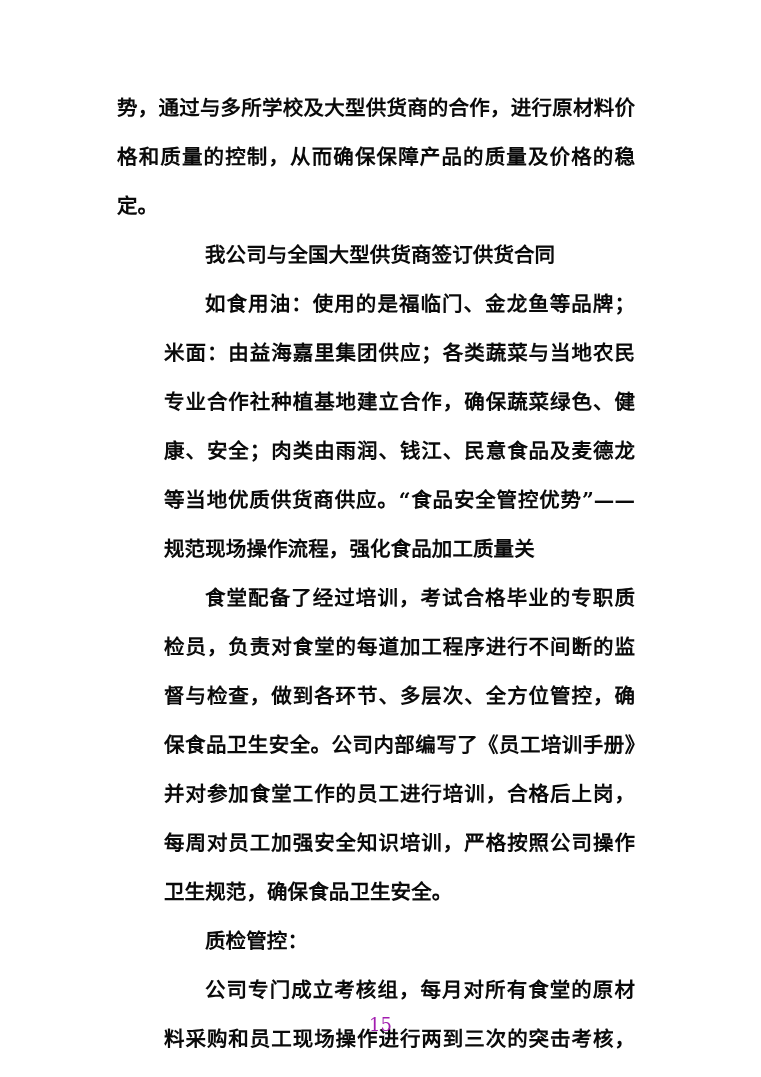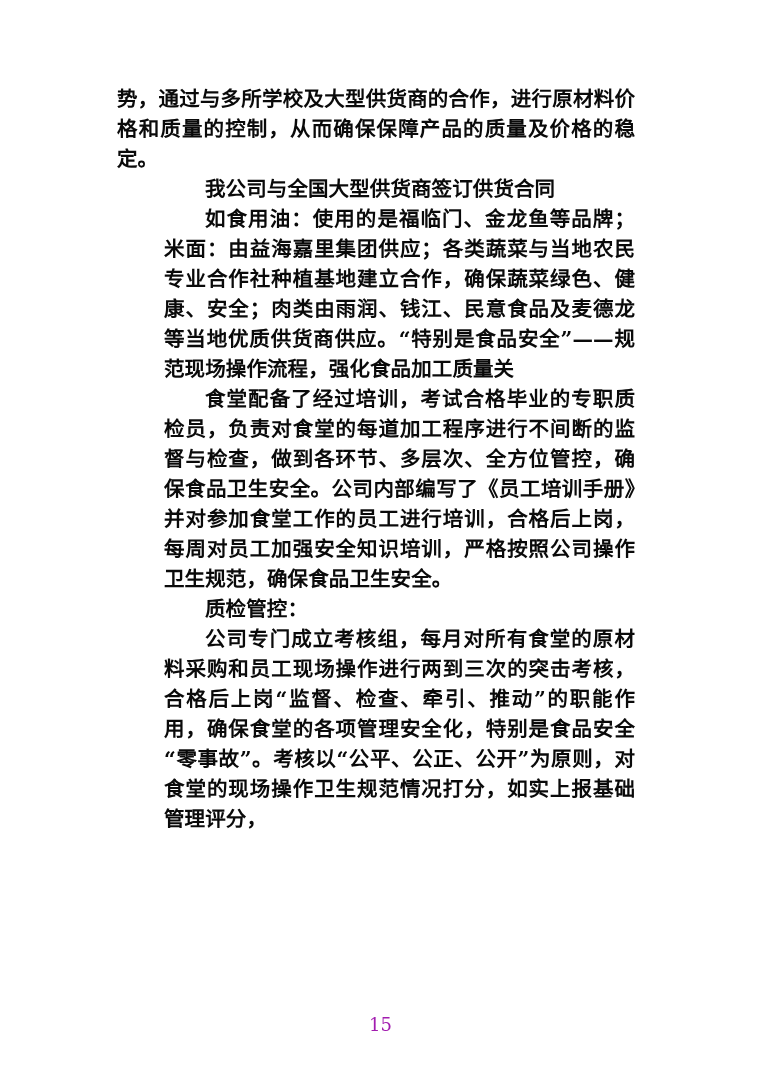--- a/index.html
+++ b/index.html
@@ -24,21 +24,21 @@
     left: 117px;
     top: 84px;
     width: 518px;
   }
 
   .para {
     margin: 0;
     font-family: "DejaVu Serif", "Liberation Serif", serif;
     font-size: 20.5px;
     font-weight: 700;
-    line-height: 30px;
+    line-height: 49px;
     color: #0a0a0a;
     text-align: justify;
     text-justify: inter-ideograph;
     letter-spacing: 0.1px;
     word-break: break-all;
     -webkit-font-smoothing: antialiased;
   }
 
   .para.indent {
     text-indent: 2em;
@@ -65,21 +65,21 @@
 <body>
 
 <div class="page">
 
   <div class="text-column">
 
     <p class="para continuation">势，通过与多所学校及大型供货商的合作，进行原材料价格和质量的控制，从而确保保障产品的质量及价格的稳定。</p>
 
     <p class="para indent">我公司与全国大型供货商签订供货合同</p>
 
-    <p class="para indent">如食用油：使用的是福临门、金龙鱼等品牌；米面：由益海嘉里集团供应；各类蔬菜与当地农民专业合作社种植基地建立合作，确保蔬菜绿色、健康、安全；肉类由雨润、钱江、民意食品及麦德龙等当地优质供货商供应。“特别是食品安全”——规范现场操作流程，强化食品加工质量关</p>
+    <p class="para indent">如食用油：使用的是福临门、金龙鱼等品牌；米面：由益海嘉里集团供应；各类蔬菜与当地农民专业合作社种植基地建立合作，确保蔬菜绿色、健康、安全；肉类由雨润、钱江、民意食品及麦德龙等当地优质供货商供应。“食品安全管控优势”——规范现场操作流程，强化食品加工质量关</p>
 
     <p class="para indent">食堂配备了经过培训，考试合格毕业的专职质检员，负责对食堂的每道加工程序进行不间断的监督与检查，做到各环节、多层次、全方位管控，确保食品卫生安全。公司内部编写了《员工培训手册》并对参加食堂工作的员工进行培训，合格后上岗，每周对员工加强安全知识培训，严格按照公司操作卫生规范，确保食品卫生安全。</p>
 
     <p class="para indent">质检管控：</p>
 
 
     <p class="para indent">公司专门成立考核组，每月对所有食堂的原材料采购和员工现场操作进行两到三次的突击考核，合格后上岗“监督、检查、牵引、推动”的职能作用，确保食堂的各项管理安全化，特别是食品安全“零事故”。考核以“公平、公正、公开”为原则，对食堂的现场操作卫生规范情况打分，如实上报基础管理评分，</p>
 
   </div>
 

